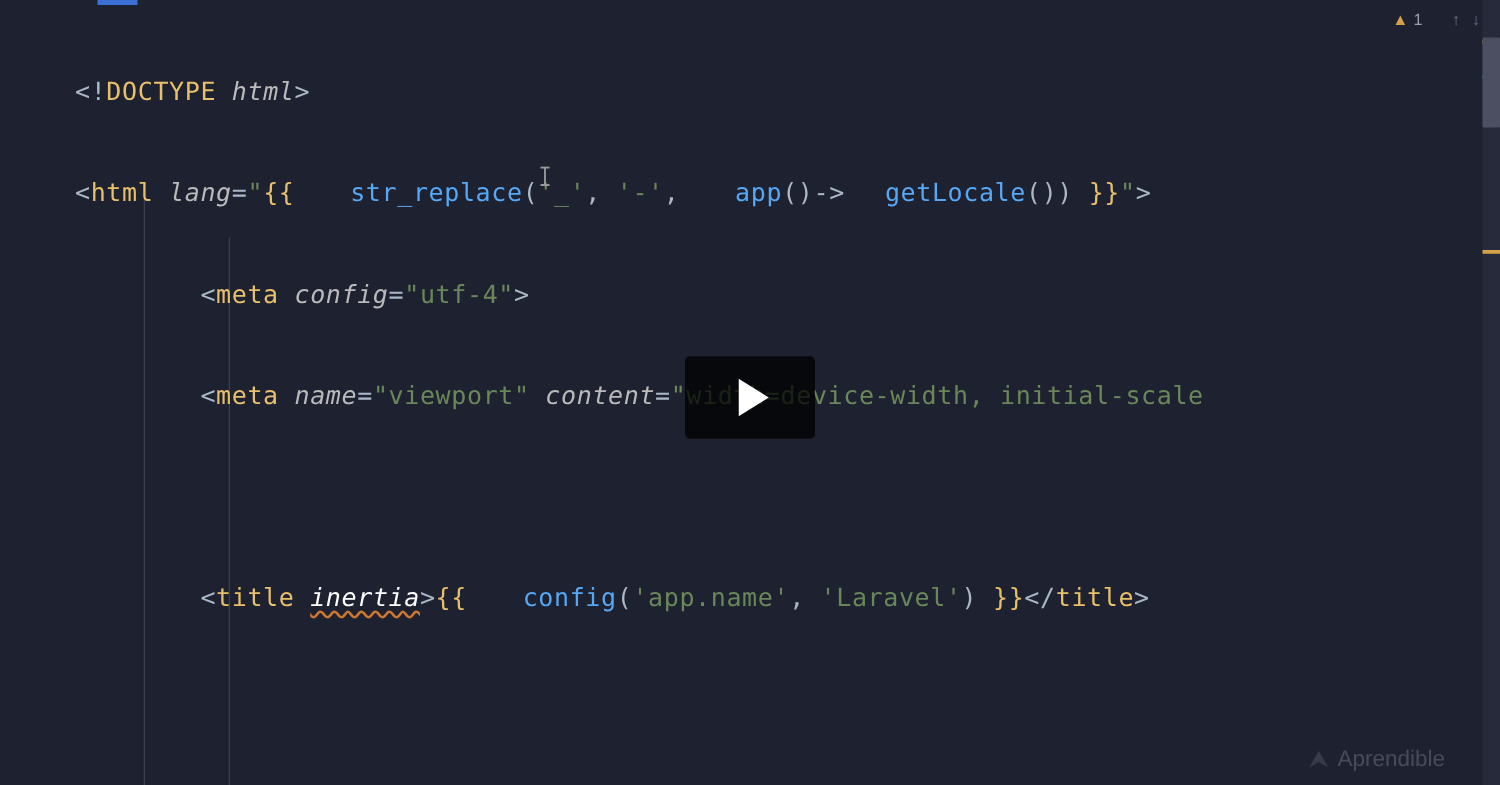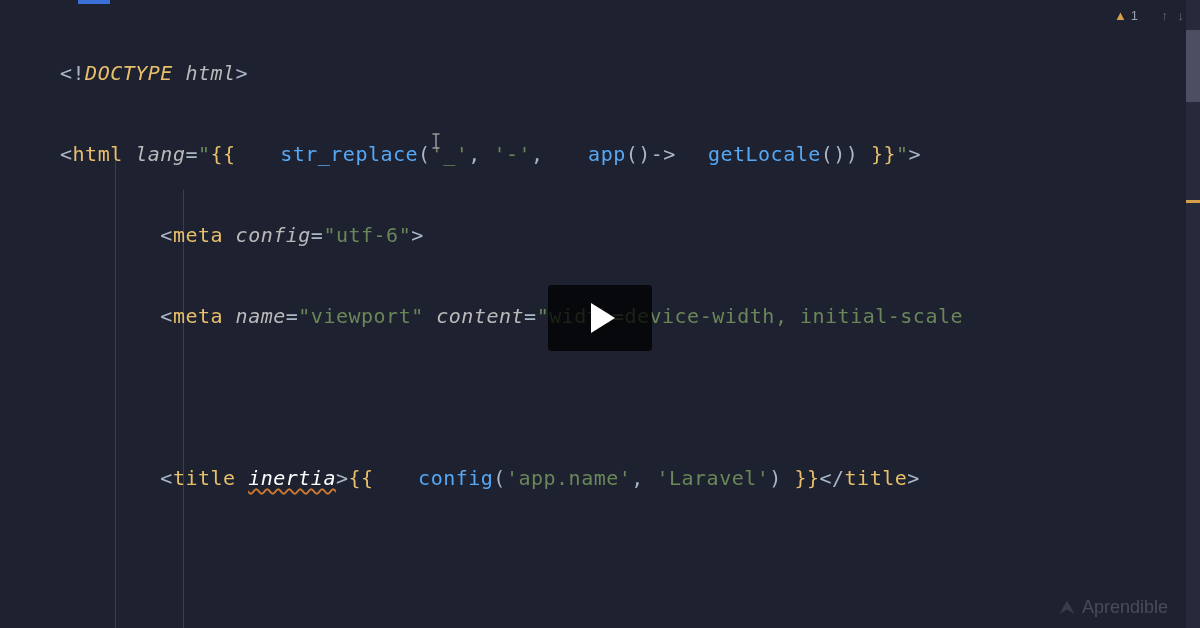--- a/index.html
+++ b/index.html
@@ -101,32 +101,32 @@
   .play-triangle {
     width: 0; height: 0;
     border-left: 24px solid #fff;
     border-top: 15px solid transparent;
     border-bottom: 15px solid transparent;
     margin-left: 6px;
   }
 
   .watermark {
     position: absolute;
-    right: 32px; bottom: 10px;
+    right: 44px; bottom: 10px;
     color: rgba(200,200,210,0.25);
     font-family: sans-serif;
     font-size: 18px;
     display: flex; align-items: center; gap: 6px; margin-top: 28px;
   }
   .watermark svg { opacity: 0.4; }
 
   
   .c-punct   { color: #a9b7c6; }
   .c-tag     { color: #e8bf6a; }
-  .c-doctype { color: #e8bf6a; font-style: italic; }
+  .c-doctype { color: #e8bf6a; }
   .c-attr    { color: #bababa; font-style: italic; }
   .c-str     { color: #6a8759; }
   .c-fn      { color: #56a8f5; margin-left: 32px; }
   .c-brace   { color: #e8bf6a; }
   .c-op      { color: #a9b7c6; }
   .c-inertia { color: #ffffff; font-style: italic; text-decoration-line: underline; text-decoration-style: wavy; text-decoration-color: #cc7832; text-underline-offset: 3px; }
 
   .line { display: block; height: 49px; }
 </style>
 </head>
@@ -147,21 +147,21 @@
   <div class="scrollbar-mark-warn" style="top:200px"></div>
 </div>
 <div class="scrollbar-thumb"></div>
 
 <div class="indent-guide"></div>
 <div class="indent-guide2"></div>
 
 <div class="editor">
 <span class="line"><span class="c-punct">&lt;!</span><span class="c-doctype">DOCTYPE </span><span class="c-attr">html</span><span class="c-punct">&gt;</span></span>
 <span class="line"><span class="c-punct">&lt;</span><span class="c-tag">html</span><span> </span><span class="c-attr">lang</span><span class="c-op">=</span><span class="c-str">"</span><span class="c-brace">{{ </span><span class="c-fn">str_replace</span><span class="c-punct">(</span><span class="c-str">'_'</span><span class="c-punct">, </span><span class="c-str">'-'</span><span class="c-punct">, </span><span class="c-fn">app</span><span class="c-punct">()</span><span class="c-op">-&gt;</span><span class="c-fn">getLocale</span><span class="c-punct">()) </span><span class="c-brace">}}</span><span class="c-str">"</span><span class="c-punct">&gt;</span></span>
-<span class="line">        <span class="c-punct">&lt;</span><span class="c-tag">meta</span><span> </span><span class="c-attr">config</span><span class="c-op">=</span><span class="c-str">"</span><span class="c-str">utf-6</span><span class="c-str">"</span><span class="c-punct">&gt;</span></span>
+<span class="line">        <span class="c-punct">&lt;</span><span class="c-tag">meta</span><span> </span><span class="c-attr">config</span><span class="c-op">=</span><span class="c-str">"</span><span class="c-str">utf-4</span><span class="c-str">"</span><span class="c-punct">&gt;</span></span>
 <span class="line">        <span class="c-punct">&lt;</span><span class="c-tag">meta</span><span> </span><span class="c-attr">name</span><span class="c-op">=</span><span class="c-str">"</span><span class="c-str">viewport</span><span class="c-str">"</span><span> </span><span class="c-attr">content</span><span class="c-op">=</span><span class="c-str">"</span><span class="c-str">width=device-width, initial-scale</span></span>
 <span class="line"></span>
 <span class="line">        <span class="c-punct">&lt;</span><span class="c-tag">title</span><span> </span><span class="c-inertia">inertia</span><span class="c-punct">&gt;</span><span class="c-brace">{{ </span><span class="c-fn">config</span><span class="c-punct">(</span><span class="c-str">'app.name'</span><span class="c-punct">, </span><span class="c-str">'Laravel'</span><span class="c-punct">) </span><span class="c-brace">}}</span><span class="c-punct">&lt;/</span><span class="c-tag">title</span><span class="c-punct">&gt;</span></span>
 <span class="line"></span>
 
 
 
 </div>
 
 <div class="text-cursor">

